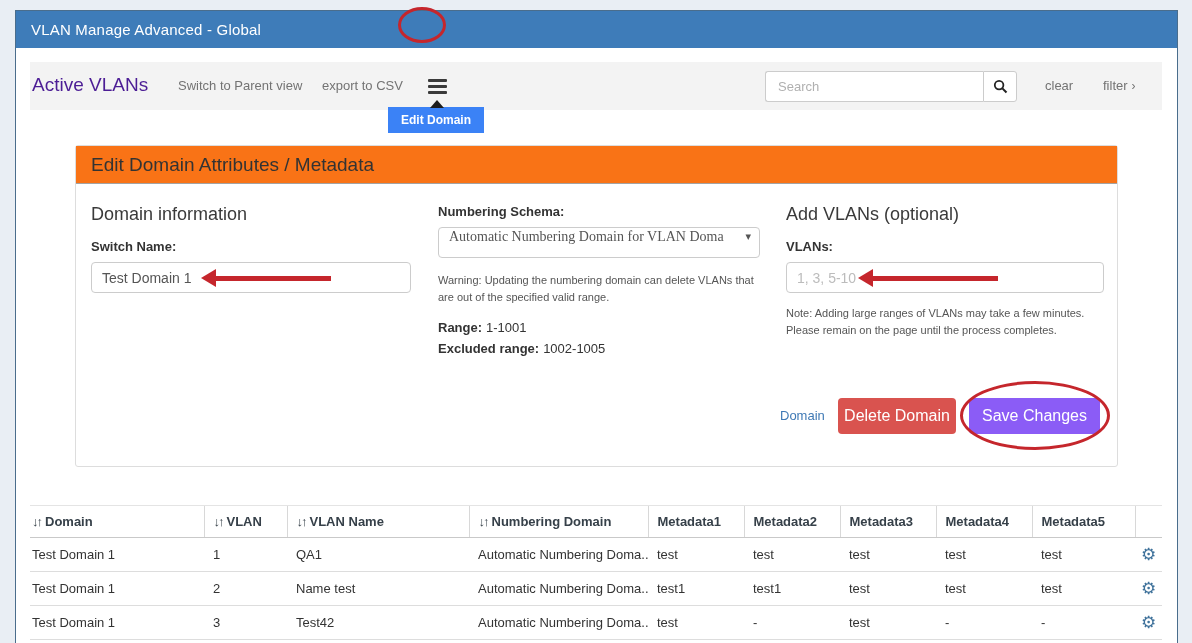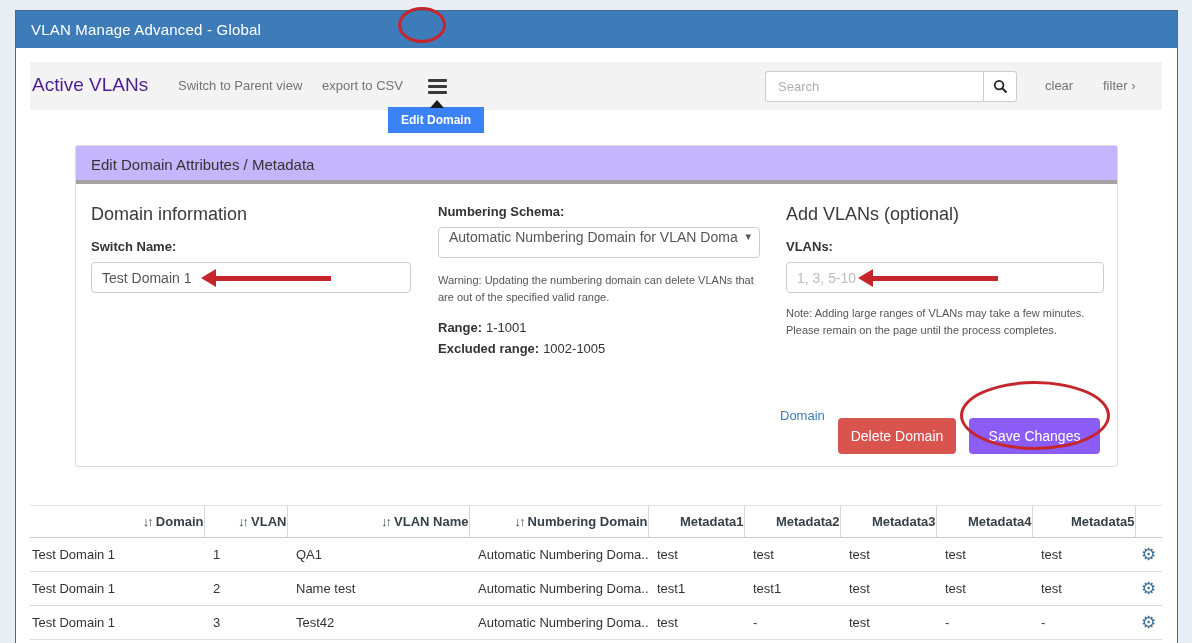--- a/index.html
+++ b/index.html
@@ -40,66 +40,66 @@
   
   .tooltip { position:absolute; left:388px; top:107px; background:#3b82f6; color:#fff;
              font-size:12px; font-weight:bold; padding:6px 13px; z-index:5; }
   .tooltip .tip-arrow { position:absolute; top:-7px; left:42px; width:0; height:0;
              border-left:7px solid transparent; border-right:7px solid transparent;
              border-bottom:8px solid #1c1c1c; }
 
   
   .panel { position:absolute; left:75px; top:145px; width:1043px; height:322px;
            border:1px solid #ddd; border-radius:3px; background:#fff; z-index:1; }
-  .panel-header { height:38px; background:#c4b5fd; border-bottom:4px solid #a3a3a3;
-                  font-size:15px; color:#333; line-height:38px; padding-left:15px; }
+  .panel-header { height:38px; background:#f97316; border-bottom:1px solid #a3a3a3;
+                  font-size:19px; color:#333; line-height:38px; padding-left:15px; }
   .panel-body { position:relative; height:283px; }
   .col { position:absolute; top:20px; }
   .col-1 { left:15px;  width:320px; }
   .col-2 { left:362px; width:322px; }
   .col-3 { left:710px; width:318px; }
   .sec-h { font-size:18px; color:#3a3a3a; margin-bottom:14px; font-weight:normal; }
   .fld-label { font-size:13px; font-weight:bold; color:#333; margin-bottom:8px; }
   .txt-input { width:100%; height:31px; border:1px solid #ccc; border-radius:4px;
                padding-left:10px; font-size:14px; color:#555; outline:none;
                font-family:"Liberation Sans", sans-serif; }
   .txt-input::placeholder { color:#bcbcbc; }
   .select-box { width:100%; height:31px; border:1px solid #ccc; border-radius:4px;
                 padding:0 8px 12px 10px; font-size:14px; color:#555; display:flex;
-                align-items:center; cursor:pointer; background:#fff; }
+                align-items:center; cursor:pointer; background:#fff;font-family:Liberation Serif, serif; }
   .select-box .sel-text { flex:1; white-space:nowrap; overflow:hidden; }
   .select-box .caret { font-size:11px; color:#555; margin-left:2px; }
   .help-text { font-size:11px; color:#555; line-height:1.55; margin-top:14px; }
   .range-line { font-size:13px; color:#333; margin-top:13px; line-height:1.4; }
   .range-line b { margin-right:4px; }
   .range-line + .range-line { margin-top:3px; }
 
   
   .red-arrow { position:absolute; display:flex; align-items:center; height:20px;
                pointer-events:none; z-index:4; }
   .red-arrow .head { width:0; height:0; border-top:9px solid transparent;
                border-bottom:9px solid transparent; border-right:15px solid #c5262c; }
   .red-arrow .shaft { flex:1; height:5px; background:#c5262c; }
   .arrow-domain { left:125px; top:84px; width:130px; }
   .arrow-vlans  { left:782px; top:84px; width:140px; }
 
   
   .cancel-link { position:absolute; left:704px; top:214px; height:36px; line-height:36px;
                  color:#3f79b5; font-size:13px; cursor:pointer; }
   .btn { position:absolute; top:214px; height:36px; border:none; border-radius:4px;
-         color:#fff; font-size:14px; cursor:pointer; font-family:"Liberation Sans", sans-serif;margin-top:20px; }
+         color:#fff; font-size:16px; cursor:pointer; font-family:"Liberation Sans", sans-serif; }
   .btn-delete { left:762px; width:118px; background:#d9534f; }
   .btn-save   { left:893px; width:131px; background:#8b5cf6; }
   .save-circle { position:absolute; left:884px; top:197px; width:150px; height:69px;
                  border:3px solid #c5262c; border-radius:50%; pointer-events:none; z-index:4; }
 
   
   .vlan-table { position:absolute; left:30px; top:505px; width:1132px;
                 border-collapse:collapse; table-layout:fixed; font-size:13px; z-index:1; }
-  .vlan-table th { height:32px; text-align:right; font-size:13px; color:#364049;
+  .vlan-table th { height:32px; text-align:left; font-size:13px; color:#364049;
                    font-weight:bold; padding-left:9px; border-top:1px solid #e4e4e4;
                    border-bottom:1px solid #c9c9c9; white-space:nowrap; overflow:hidden; cursor:pointer; }
   .vlan-table th:first-child { padding-left:2px; }
   .vlan-table th + th { border-left:1px solid #d8d8d8; }
   .vlan-table td { height:34px; color:#333; padding-left:9px; border-bottom:1px solid #ddd;
                    white-space:nowrap; overflow:hidden; }
   .vlan-table td:first-child { padding-left:2px; }
   .sort-ic { letter-spacing:-2px; margin-right:4px; font-weight:bold; }
   .gear { color:#3f729b; font-size:17px; cursor:pointer; line-height:1; display:inline-block; }
   .gear-cell { text-align:center; padding-left:0 !important; }

